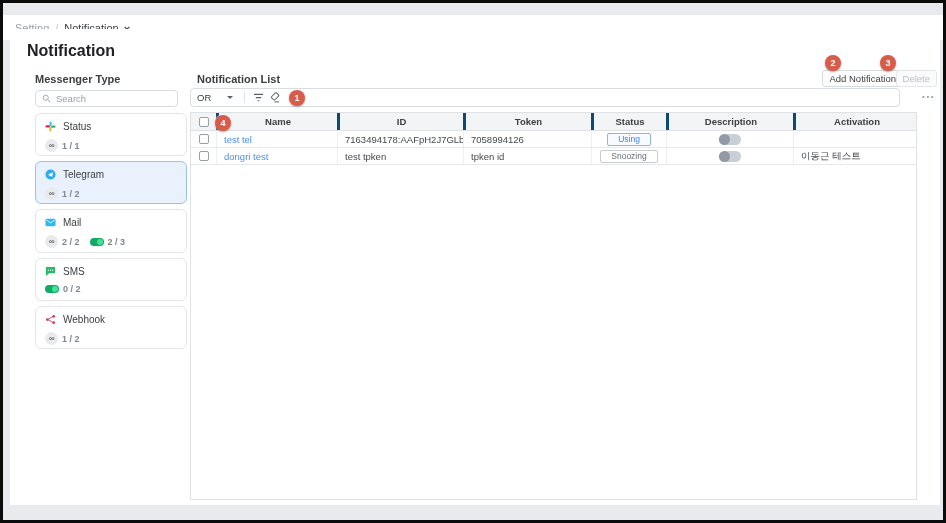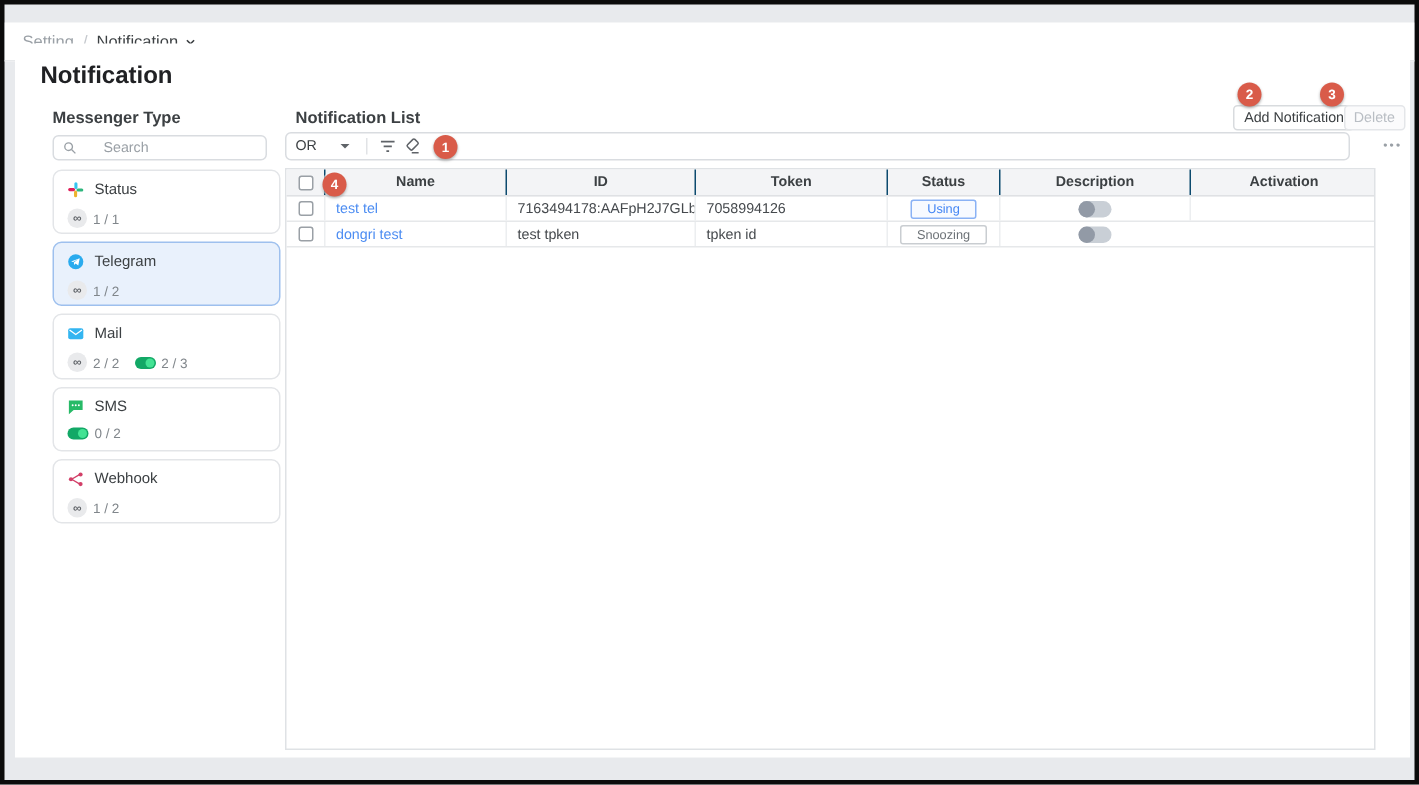--- a/index.html
+++ b/index.html
@@ -18,36 +18,36 @@
   .chev{ width:8px; height:8px; display:inline-block; }
 
   
   .card{ position:absolute; left:7px; top:26px; width:930px; height:476px; background:#fff; }
   .page-title{ position:absolute; left:17px; top:13px; font-size:16px; font-weight:bold; color:#202124; }
 
   .section-label{ position:absolute; font-size:11px; font-weight:bold; color:#3c4043; }
 
   
   .search{ position:absolute; left:25px; top:61px; width:143px; height:17px; border:1px solid #d9dce0;
-           border-radius:4px; background:#fff; display:flex; align-items:center; padding:0 6px; gap:18px;justify-content:space-between; }
+           border-radius:4px; background:#fff; display:flex; align-items:center; padding:0 6px; gap:5px;justify-content:space-between; }
   .search input{ border:none; outline:none; width:100%; font-size:9.5px; color:#3c4043;
                  font-family:"Liberation Sans",sans-serif; background:transparent; }
   .search input::placeholder{ color:#9aa0a6; }
 
   
   .mcard{ position:absolute; left:25px; width:152px; height:43px; border:1px solid #e3e5e8;
           border-radius:6px; background:#fff; padding:7px 9px 0 9px; cursor:pointer; }
   .mcard.selected{ background:#e9f1fc; border-color:#9ec0ee; }
   .mrow{ display:flex; align-items:center; gap:7px; }
   .mlabel{ font-size:10px; color:#3c4043; }
   .mbadges{ display:flex; align-items:center; gap:10px; margin-top:7px; }
   .bwrap{ display:flex; align-items:center; gap:4px; }
   .pillicon{ width:13px; height:13px; border-radius:50%; background:#e9eaec; color:#5f6368;
              font-size:8px; line-height:13px; text-align:center; display:inline-block; font-weight:bold; }
-  .cnt{ font-size:9px; color:#80868b; }
+  .cnt{ font-size:9px; color:#80868b;font-weight:bold; }
   .togglemini{ width:14px; height:8px; border-radius:4px; background:#12a866; position:relative; display:inline-block; }
   .togglemini i{ position:absolute; right:1px; top:1px; width:6px; height:6px; border-radius:50%; background:#43e394; }
 
   
   .btn{ position:absolute; top:67px; height:17px; font-size:9.5px; line-height:15px; padding:0 6px;
         border-radius:3px; border:1px solid #d8dbde; background:#fff; color:#3c4043; cursor:pointer;
         font-family:"Liberation Sans",sans-serif; white-space:nowrap; }
   .btn.add{ right:40px; }
   .btn.delete{ right:6px; background:#fbfbfc; color:#b9bec4; border-color:#e4e6e9; cursor:default; }
 
@@ -62,21 +62,21 @@
   .more{ position:absolute; top:89px; right:8px; font-size:8px; letter-spacing:1.5px; color:#9aa0a6; cursor:pointer; }
 
   
   .grid{ position:absolute; left:187px; top:109px; width:727px; height:388px;
          border:1px solid #dfe2e5; background:#fff; }
   .trow{ display:grid; grid-template-columns:25px 121px 126px 128px 75px 127px 125px;
          border-bottom:1px solid #e6e8ea; align-items:center; }
   .trow.head{ height:18px; background:#f3f4f6; border-bottom:1px solid #dfe1e4; }
   .trow.body{ height:17px; }
   .hcell{ font-size:9.5px; font-weight:bold; color:#3c4043; text-align:center;
-          border-left:1px solid #0c4a6e; height:100%; display:flex; align-items:center; justify-content:center; }
+          border-left:3px solid #0c4a6e; height:100%; display:flex; align-items:center; justify-content:center; }
   .ccell{ display:flex; align-items:center; justify-content:center; height:100%; }
   .cell{ font-size:9.5px; color:#45494d; padding:0 7px; overflow:hidden; white-space:nowrap;
          text-overflow:ellipsis; border-left:1px solid #eceef0; height:100%; display:flex; align-items:center; }
   .trow.head .ccell{ border-left:none; }
   .cell.center{ justify-content:center; }
   .cell.link{ color:#4d8df2; cursor:pointer; }
   .cb{ width:10px; height:10px; border:1px solid #9aa0a6; border-radius:2px; background:#fff; cursor:pointer; }
   .pill{ font-size:8.5px; line-height:11px; padding:0 10px; border-radius:2px; border:1px solid; cursor:default; }
   .pill.using{ color:#4285f4; border-color:#8ab2f5; background:#f7faff; }
   .pill.snoozing{ color:#6b7075; border-color:#c9cdd1; background:#fff; }
@@ -278,20 +278,21 @@
       <div class="cell">test tpken</div>
       <div class="cell">tpken id</div>
       <div class="cell center">
           <span class="pill snoozing">Snoozing</span>
         </div>
       <div class="cell center">
           <span class="toggle">
             <i></i>
           </span>
         </div>
+      <div class="cell">이동근 테스트</div>
     </div>
   </div>
 
   <span class="callout" style="left:286px; top:87px;">1</span>
   <span class="callout" style="left:822px; top:52px;">2</span>
   <span class="callout" style="left:877px; top:52px;">3</span>
   <span class="callout" style="left:212px; top:112px;">4</span>
 
 </div>
 

